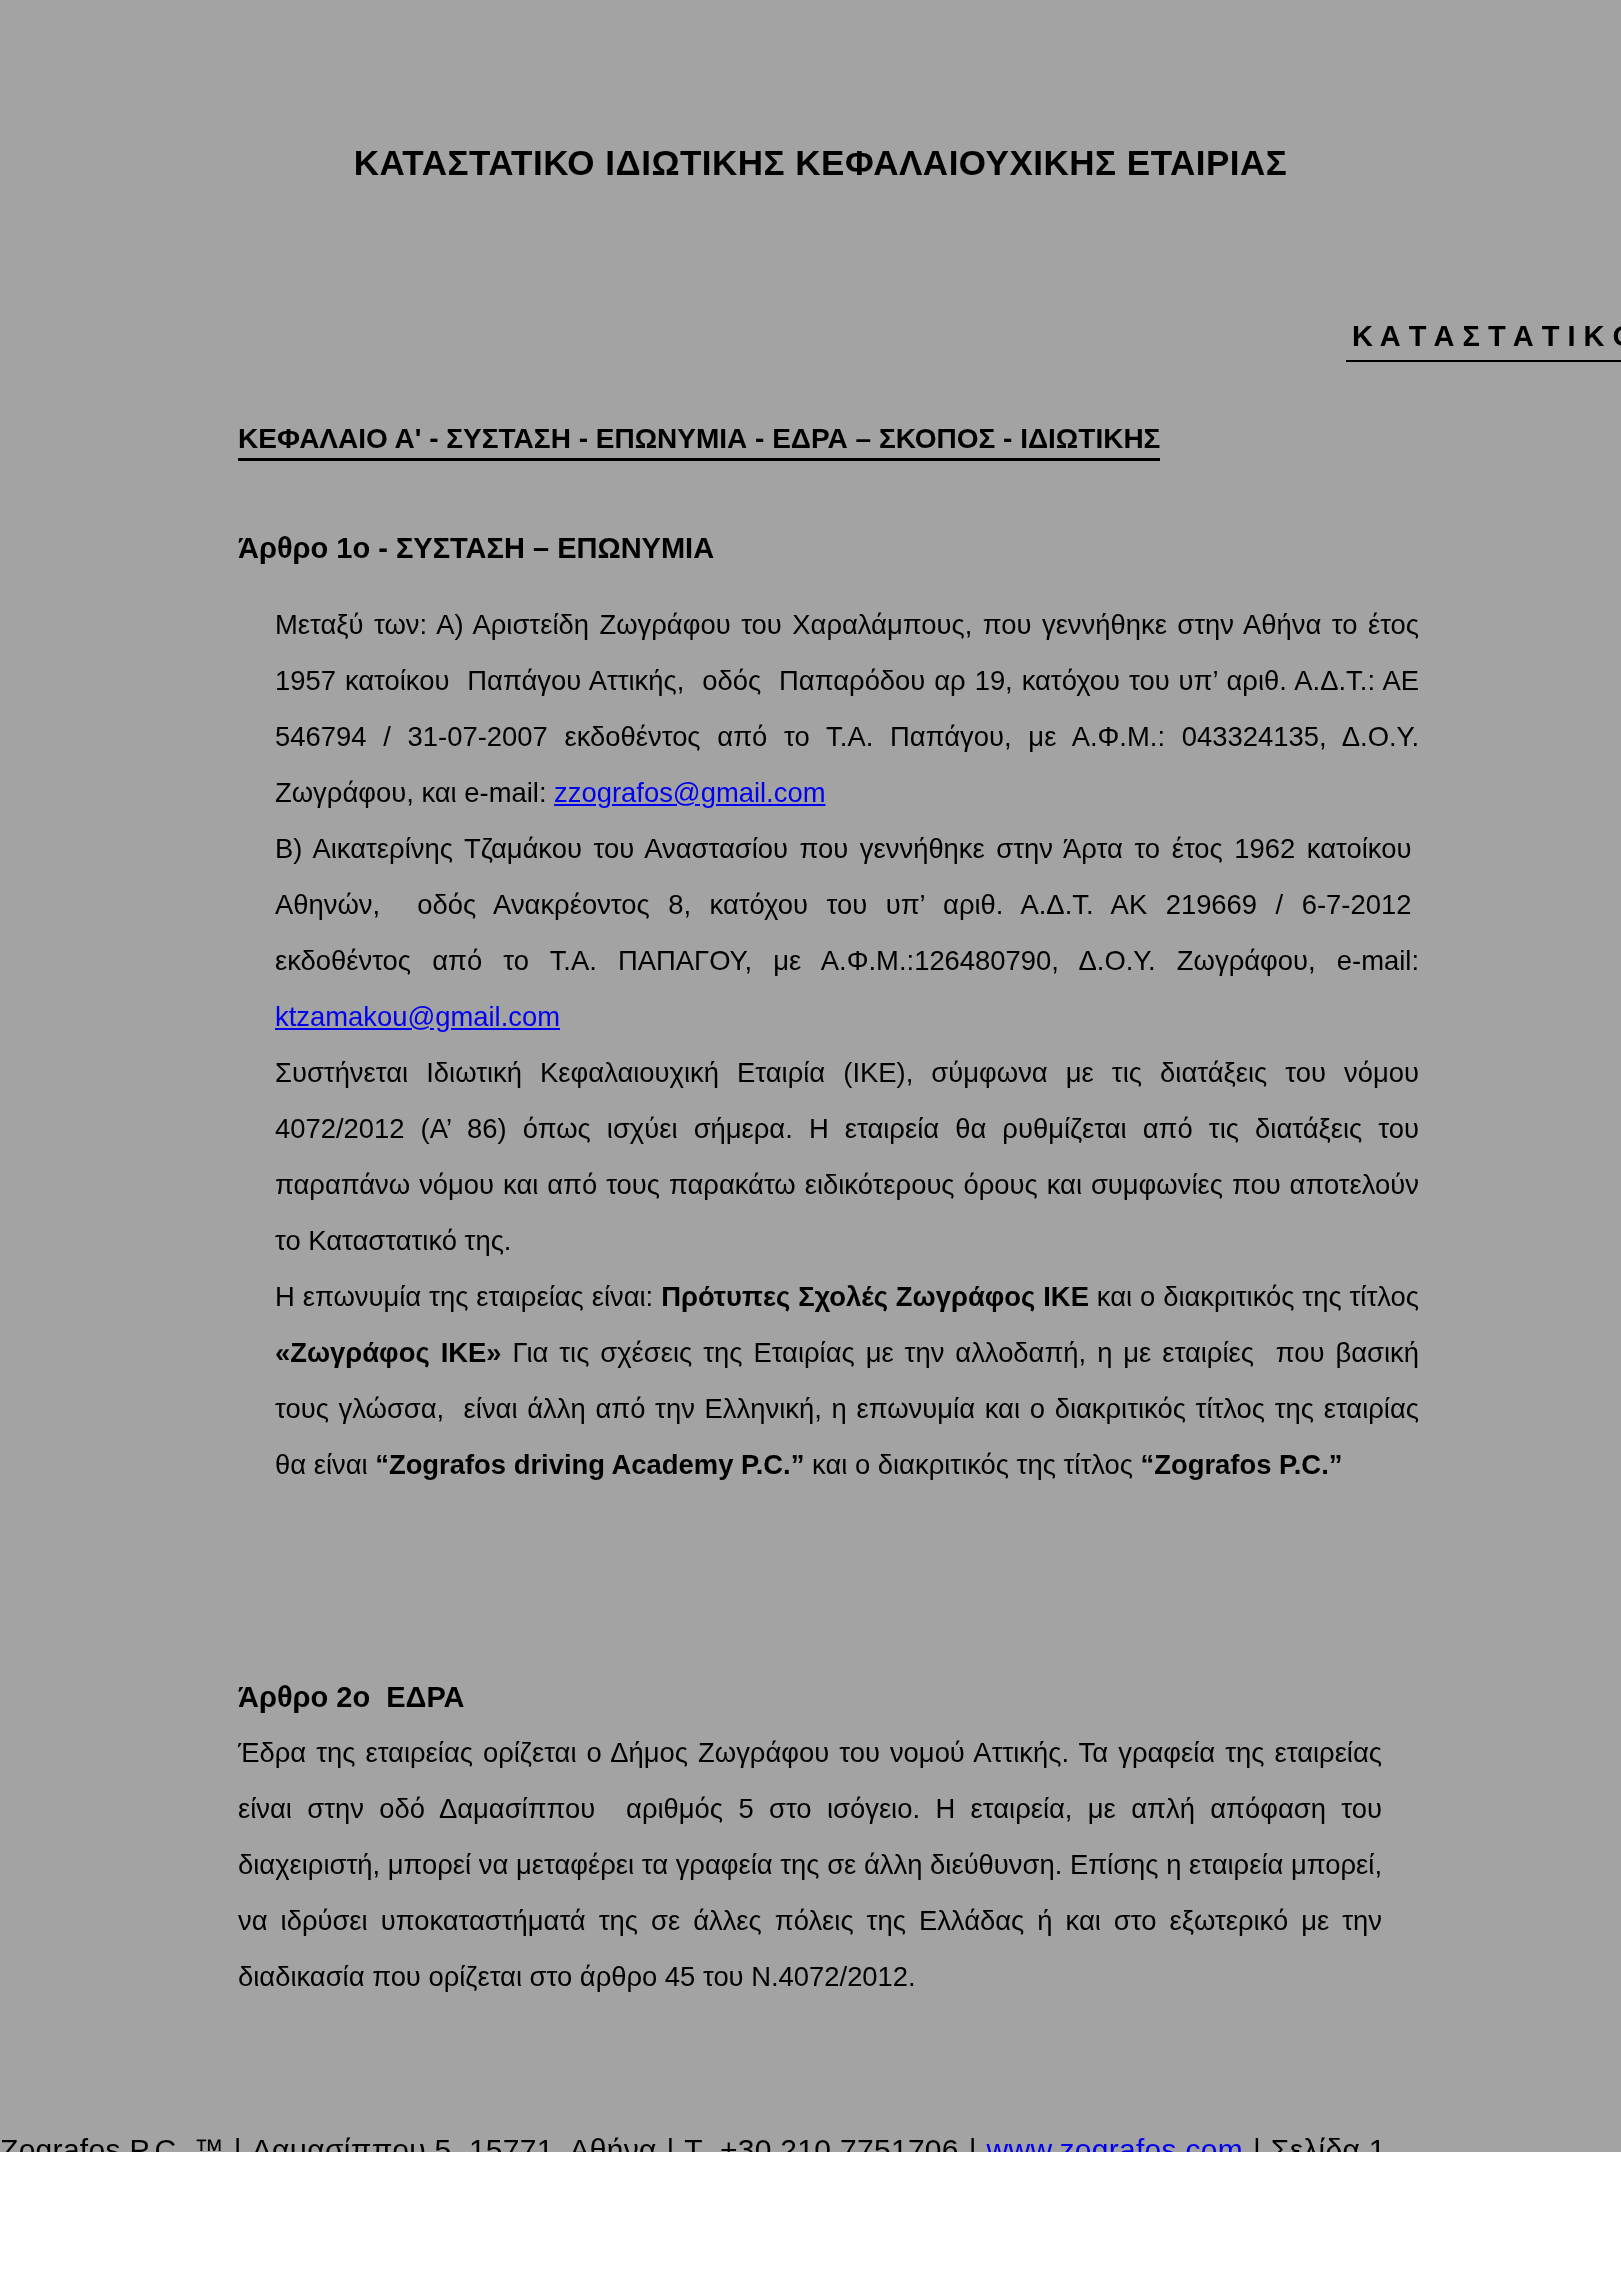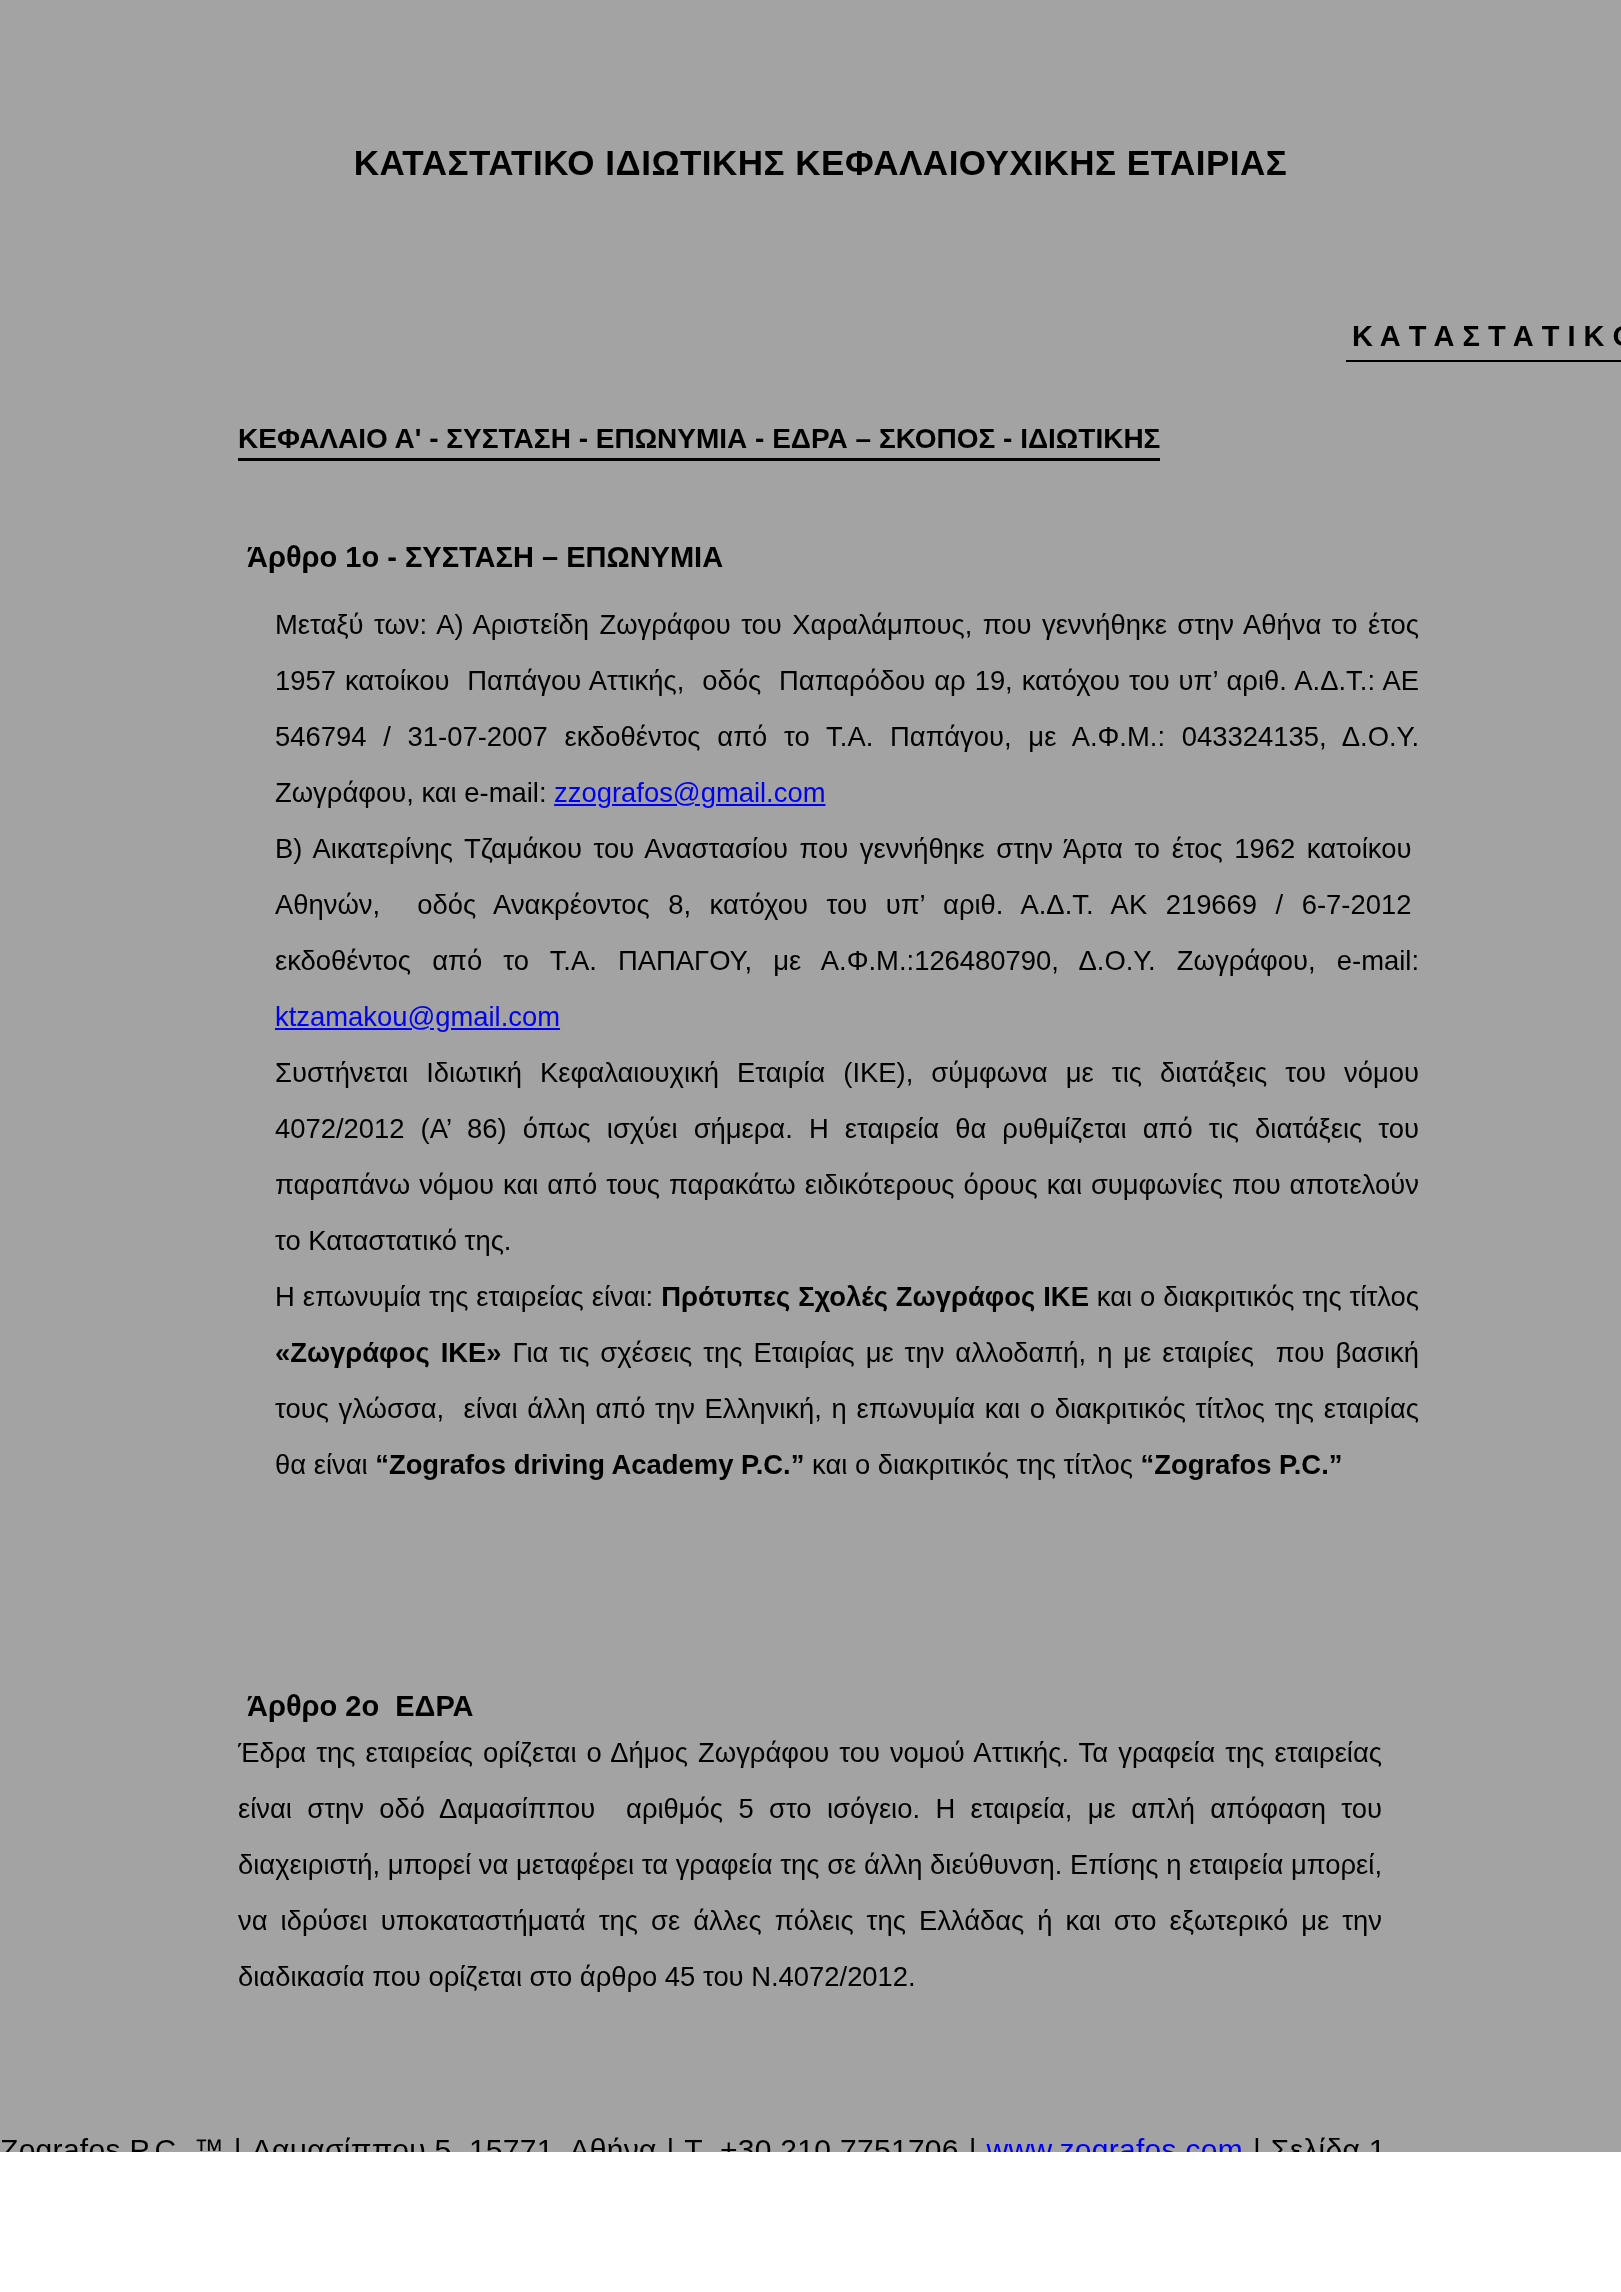--- a/index.html
+++ b/index.html
@@ -52,21 +52,21 @@
     font-weight: bold;
   }
   .chapter-heading span {
     display: inline-block;
     border-bottom: 3.9px solid #000;
     padding-bottom: 2.9px;
   }
   .article-heading {
     position: absolute;
     left: 238px;
-    margin: 9px;
+    margin: 0;
     font-size: 29px;
     font-weight: bold;
     line-height: 56px;
   }
   .article-1-heading { top: 520px; }
   .article-2-heading { top: 1669px; }
   .body-block {
     position: absolute;
     left: 238px;
     width: 1144px;

